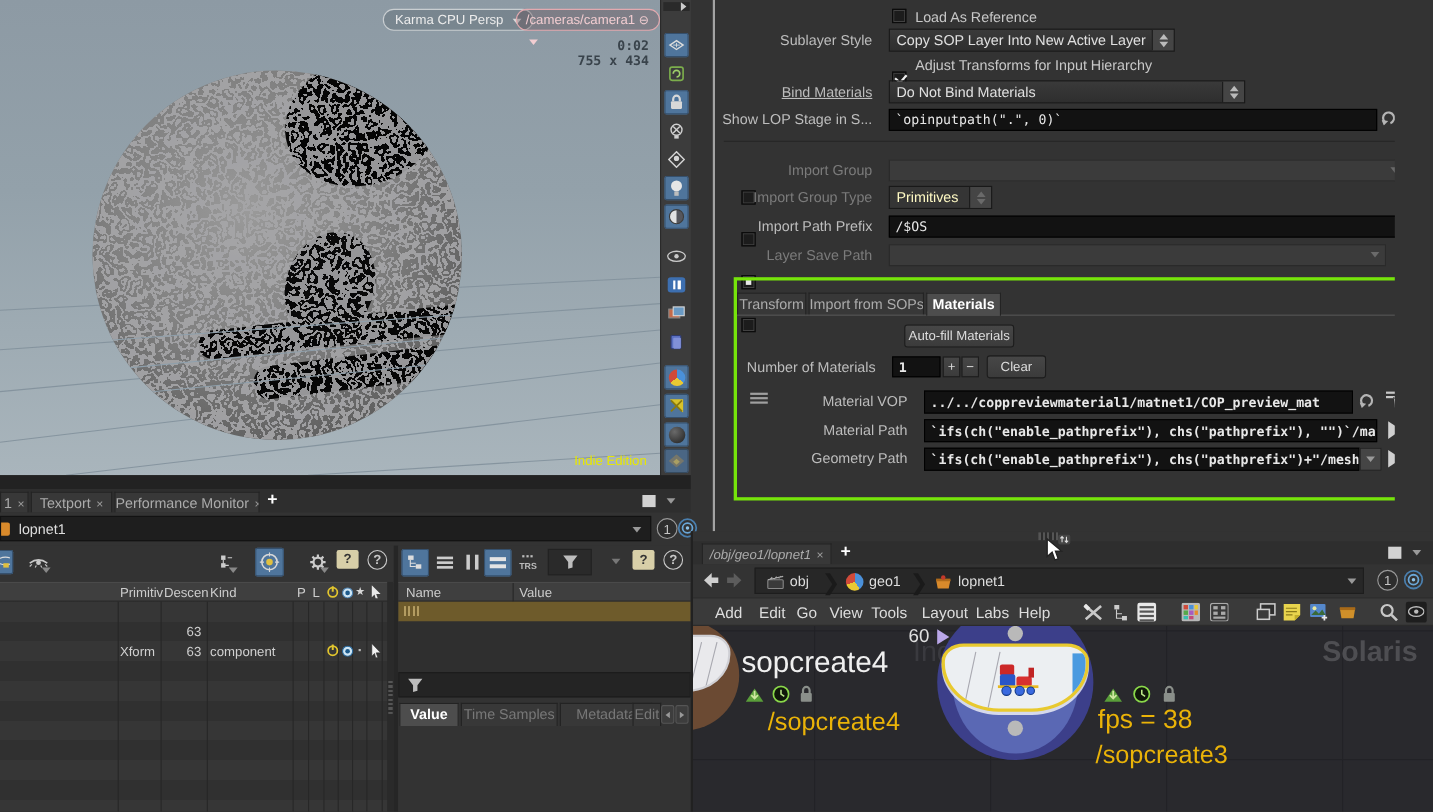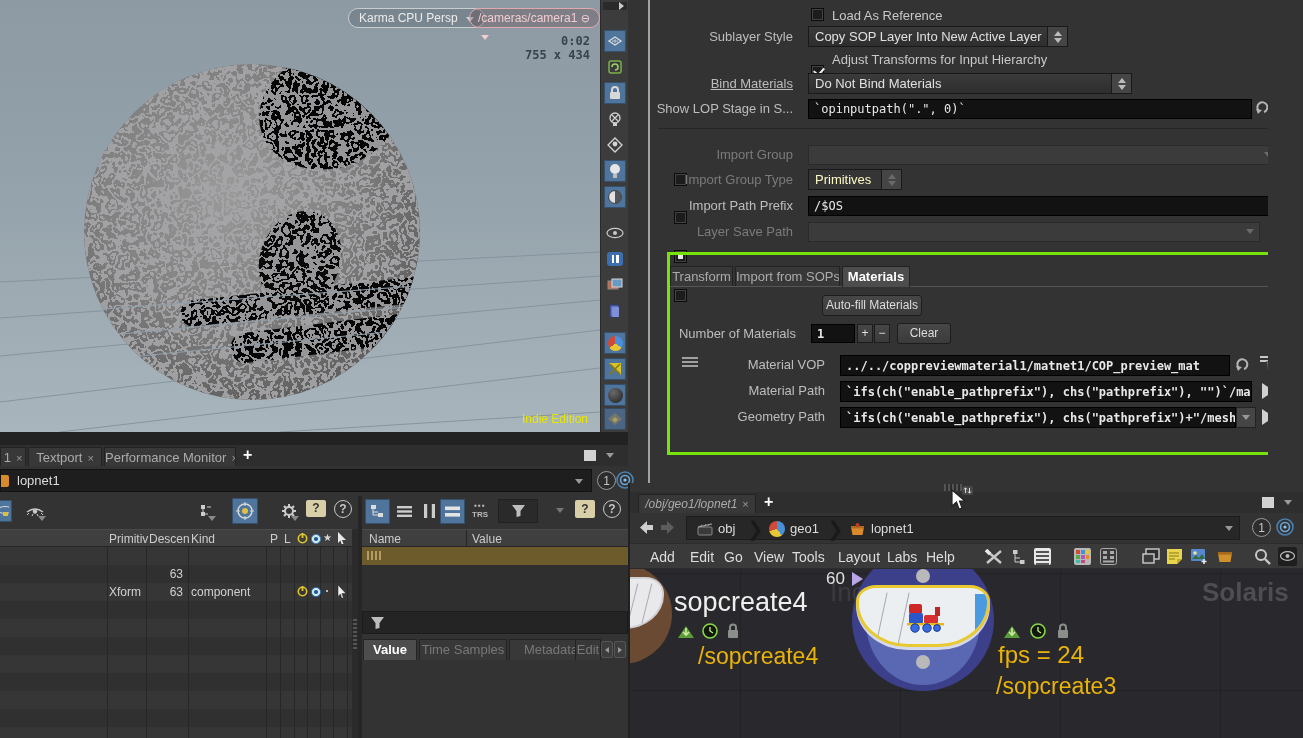--- a/index.html
+++ b/index.html
@@ -672,21 +672,21 @@
             <path d="M10 5 V11 M7 9 L10 12 L13 9" stroke="#cfe8a0" stroke-width="1.6" fill="none"></path>
           </svg></span>
       <span class="abs" style="left:400px;top:54px;"><svg width="16" height="16">
             <circle cx="8" cy="8" r="7" fill="#10180a" stroke="#8ad84a" stroke-width="1.6"></circle>
             <path d="M8 4 V8 L11 10" stroke="#bde88a" stroke-width="1.4" fill="none"></path>
           </svg></span>
       <span class="abs" style="left:426px;top:53px;"><svg width="14" height="17">
             <rect x="2" y="8" width="10" height="8" rx="1" fill="#8a8f8a"></rect>
             <path d="M4 8 V5.5 a3 3 0 0 1 6 0 V8" fill="none" stroke="#8a8f8a" stroke-width="2"></path>
           </svg></span>
-      <div class="abs teal" style="left:368px;top:72px;font-size:24px;">fps = 24</div>
+      <div class="abs teal" style="left:368px;top:72px;font-size:24px;">fps = 38</div>
       <div class="abs teal" style="left:366px;top:104px;font-size:23px;">/sopcreate3</div>
     </div>
   </div>
 
   <div class="abs" style="left:948px;top:486px;z-index:99;">
     <svg width="26" height="26">
         <path d="M4 4 L4 20 L8.5 16 L11 23 L14 22 L11.5 15 L17 15 Z" fill="#fff" stroke="#222" stroke-width="1.2"></path>
         <g transform="translate(14,0)">
           <rect x="0" y="0" width="11" height="9" rx="2" fill="#4a4a4a" opacity=".85"></rect>
           <path d="M3.5 7 V2 M2 3.5 L3.5 1.8 L5 3.5 M7.5 2 V7 M6 5.5 L7.5 7.2 L9 5.5" stroke="#ddd" fill="none"></path>

